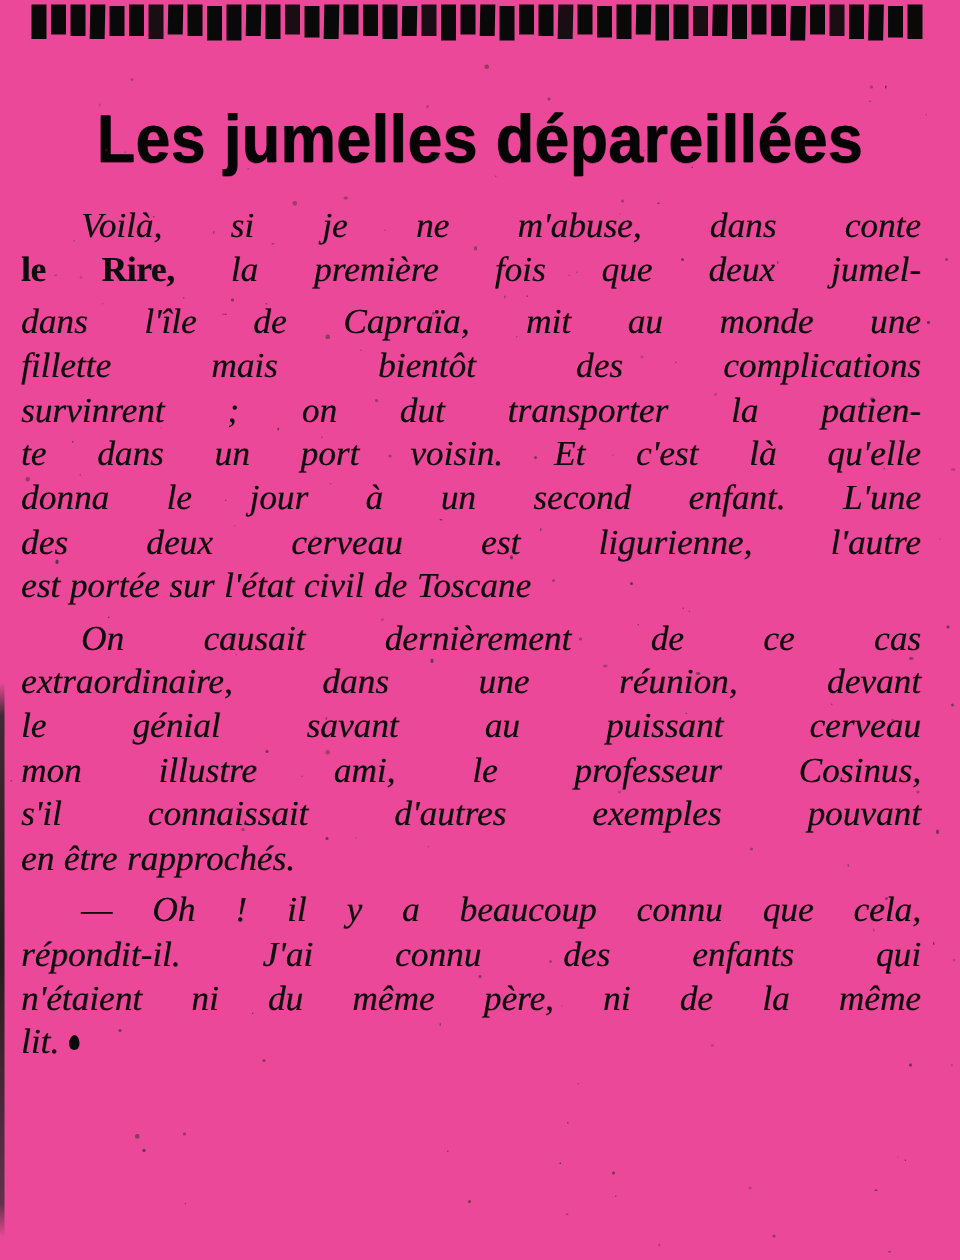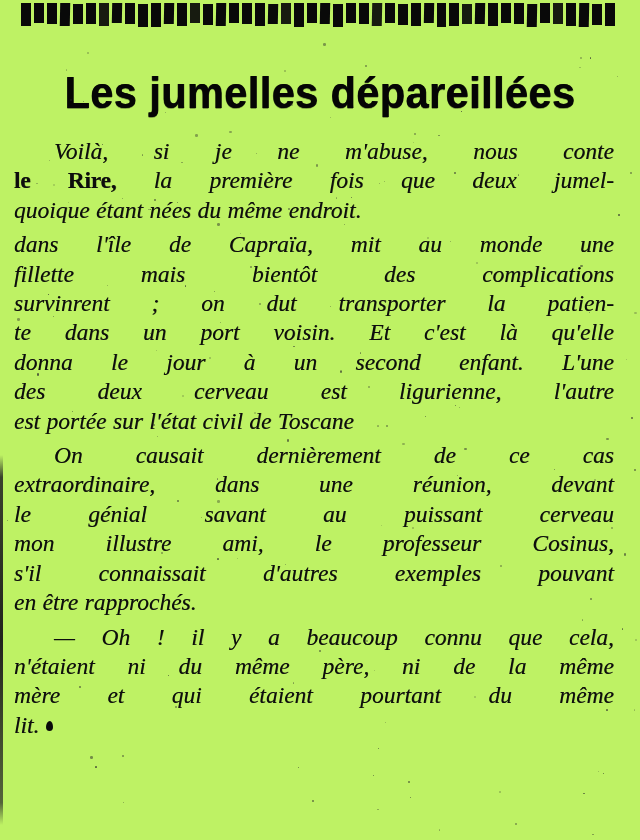--- a/index.html
+++ b/index.html
@@ -5,21 +5,21 @@
 <style>
   html, body {
     margin: 0;
     padding: 0;
     background: #ffffff;
   }
   #clipping {
     position: relative;
     width: 640px;
     height: 840px;
-    background: #bef264;
+    background: #ec4899;
     overflow: hidden;
     font-family: "Liberation Serif", "DejaVu Serif", serif;
     color: #000000;
   }
 
   
   .speckle-layer {
     position: absolute;
     inset: 0;
     pointer-events: none;
@@ -200,45 +200,44 @@
       <span class="rule-block"></span>
       <span class="rule-block"></span>
       <span class="rule-block"></span>
       <span class="rule-block"></span>
     </div>
 
   <h1 class="headline">Les jumelles dépareillées</h1>
 
   <div class="body-col" id="article-body">
       <p class="para">
-        <span class="ln j first">Voilà, si je ne m'abuse, nous conte</span>
+        <span class="ln j first">Voilà, si je ne m'abuse, dans conte</span>
         <span class="ln j"><span class="roman">le Rire,</span> la première fois que deux jumel-</span>
-        <span class="ln last">quoique étant nées du même endroit.</span>
       </p>
       <p class="para">
         <span class="ln j">dans l'île de Capraïa, mit au monde une</span>
         <span class="ln j">fillette mais bientôt des complications</span>
         <span class="ln j">survinrent ; on dut transporter la patien-</span>
         <span class="ln j">te dans un port voisin. Et c'est là qu'elle</span>
         <span class="ln j">donna le jour à un second enfant. L'une</span>
         <span class="ln j">des deux cerveau est ligurienne, l'autre</span>
         <span class="ln last">est portée sur l'état civil de Toscane</span>
       </p>
       <p class="para">
         <span class="ln j first">On causait dernièrement de ce cas</span>
         <span class="ln j">extraordinaire, dans une réunion, devant</span>
         <span class="ln j">le génial savant au puissant cerveau</span>
         <span class="ln j">mon illustre ami, le professeur Cosinus,</span>
         <span class="ln j">s'il connaissait d'autres exemples pouvant</span>
         <span class="ln last">en être rapprochés.</span>
       </p>
       <p class="para">
         <span class="ln j first">— Oh ! il y a beaucoup connu que cela,</span>
+        <span class="ln j">répondit-il. J'ai connu des enfants qui</span>
         <span class="ln j">n'étaient ni du même père, ni de la même</span>
-        <span class="ln j">mère et qui étaient pourtant du même</span>
         <span class="ln last">lit.<span class="blot"></span></span>
       </p>
     </div>
 
   <div class="speckle-layer" id="speckles">
       <span class="speck" style="width: 1.6px; height: 1.6px; left: 631.2px; top: 417.4px; opacity: 0.6;"></span>
       <span class="speck" style="width: 1.2px; height: 1.2px; left: 167.6px; top: 675.3px; opacity: 0.71;"></span>
       <span class="speck" style="width: 1.7px; height: 1.7px; left: 621.5px; top: 628.3px; opacity: 0.63;"></span>
       <span class="speck" style="width: 2px; height: 2px; left: 574.3px; top: 179px; opacity: 0.24;"></span>
       <span class="speck" style="width: 2.2px; height: 2.2px; left: 208.6px; top: 357.2px; opacity: 0.3;"></span>

